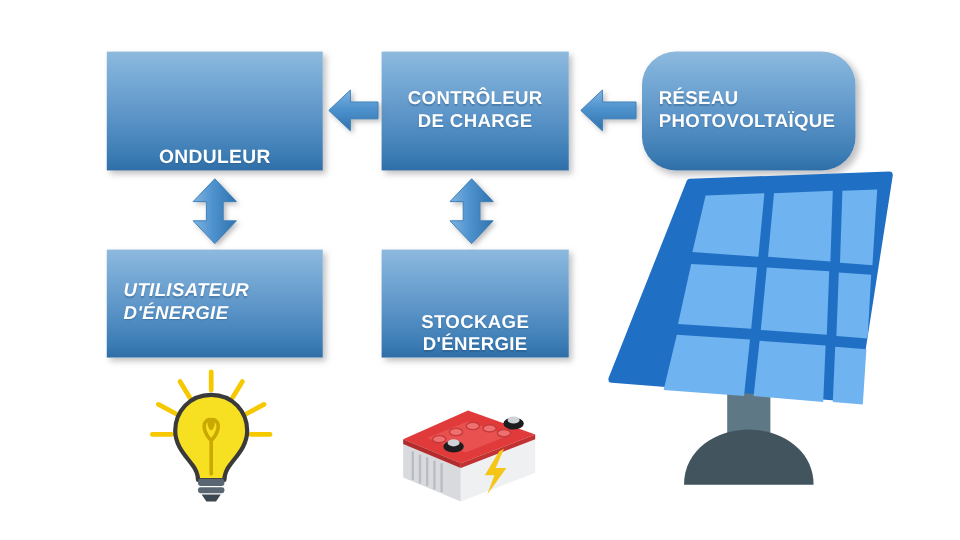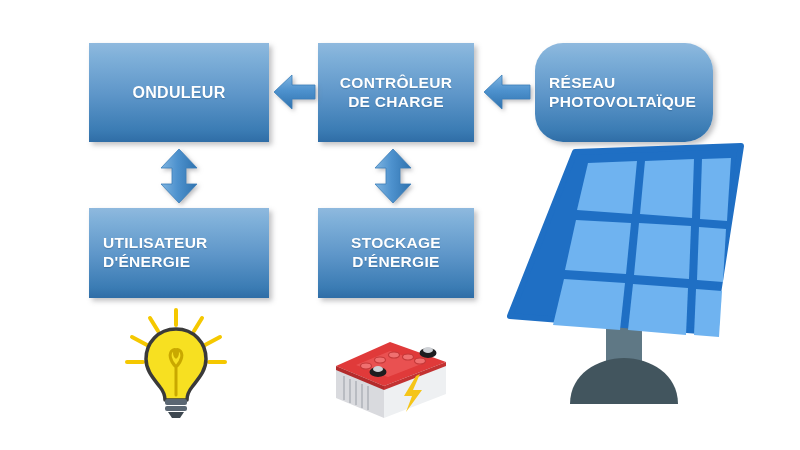--- a/index.html
+++ b/index.html
@@ -35,29 +35,29 @@
     font-weight: bold;
     font-size: 16px;
     line-height: 1.22;
     letter-spacing: 0.3px;
     white-space: pre-line;
     text-shadow: 0 1px 1px rgba(30, 70, 110, 0.35);
   }
   .box.center { justify-content: center; text-align: center; }
   .box.lead   { justify-content: flex-start; text-align: left; }
 
-  #box-inverter  { left: 89px;  top: 43px;  width: 180px; height: 99px; }
+  #box-inverter  { left: 89px;  top: 43px;  width: 180px; height: 99px; align-items: flex-end; }
   #box-controller{ left: 318px; top: 43px;  width: 156px; height: 99px; }
   #box-pvarray   { left: 535px; top: 43px;  width: 178px; height: 99px; border-radius: 28px; }
   #box-user      { left: 89px;  top: 208px; width: 180px; height: 90px; }
-  #box-storage   { left: 318px; top: 208px; width: 156px; height: 90px; }
+  #box-storage   { left: 318px; top: 208px; width: 156px; height: 90px; align-items: flex-end; }
 
   #box-controller .box-label { font-size: 15.5px; }
   #box-pvarray   .box-label  { font-size: 15.5px; }
-  #box-user      .box-label  { font-size: 15.5px; }
+  #box-user      .box-label  { font-size: 15.5px; font-style: italic; }
   #box-storage   .box-label  { font-size: 15.5px; }
 
   
   .arrow {
     position: absolute;
     filter: drop-shadow(2px 2px 2px rgba(120, 120, 125, 0.5));
   }
   #arrow-pv-to-controller { left: 482px; top: 72px;  width: 50px; height: 40px; }
   #arrow-controller-to-inverter { left: 272px; top: 72px; width: 45px; height: 40px; }
   #arrow-inverter-user { left: 158px; top: 147px; width: 42px; height: 58px; }

